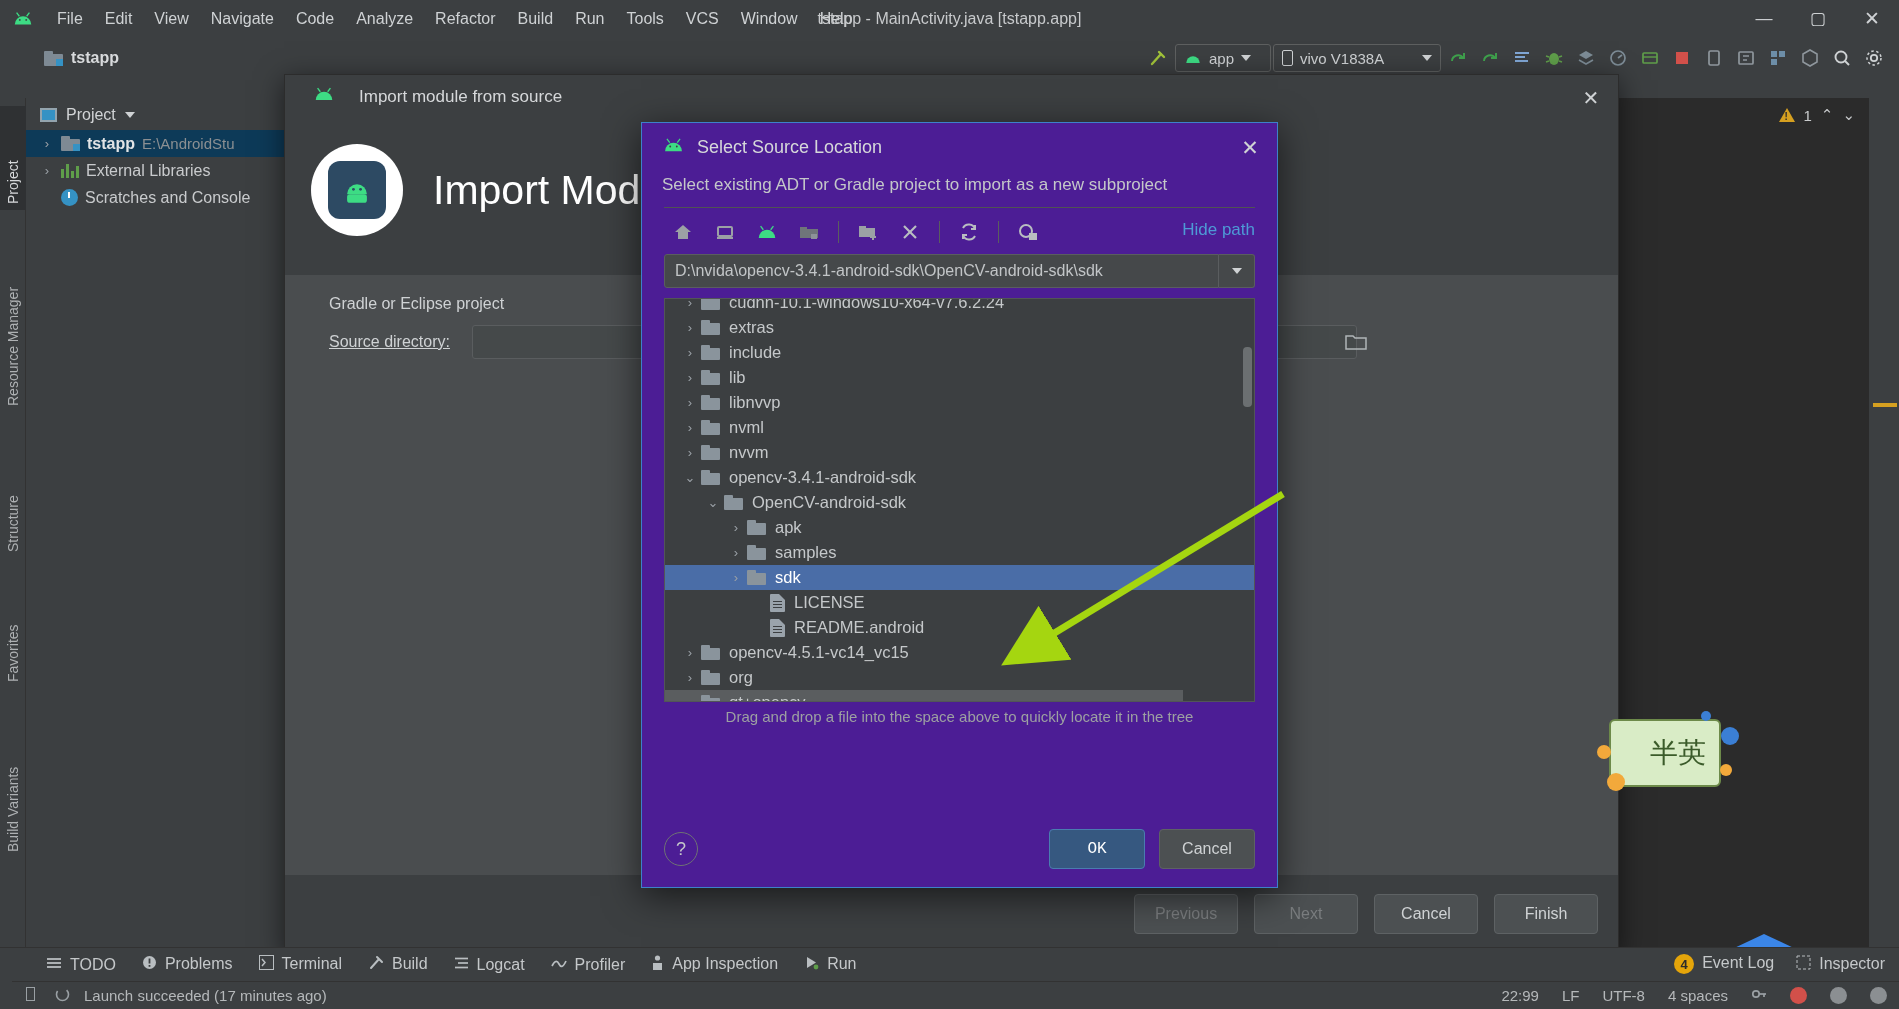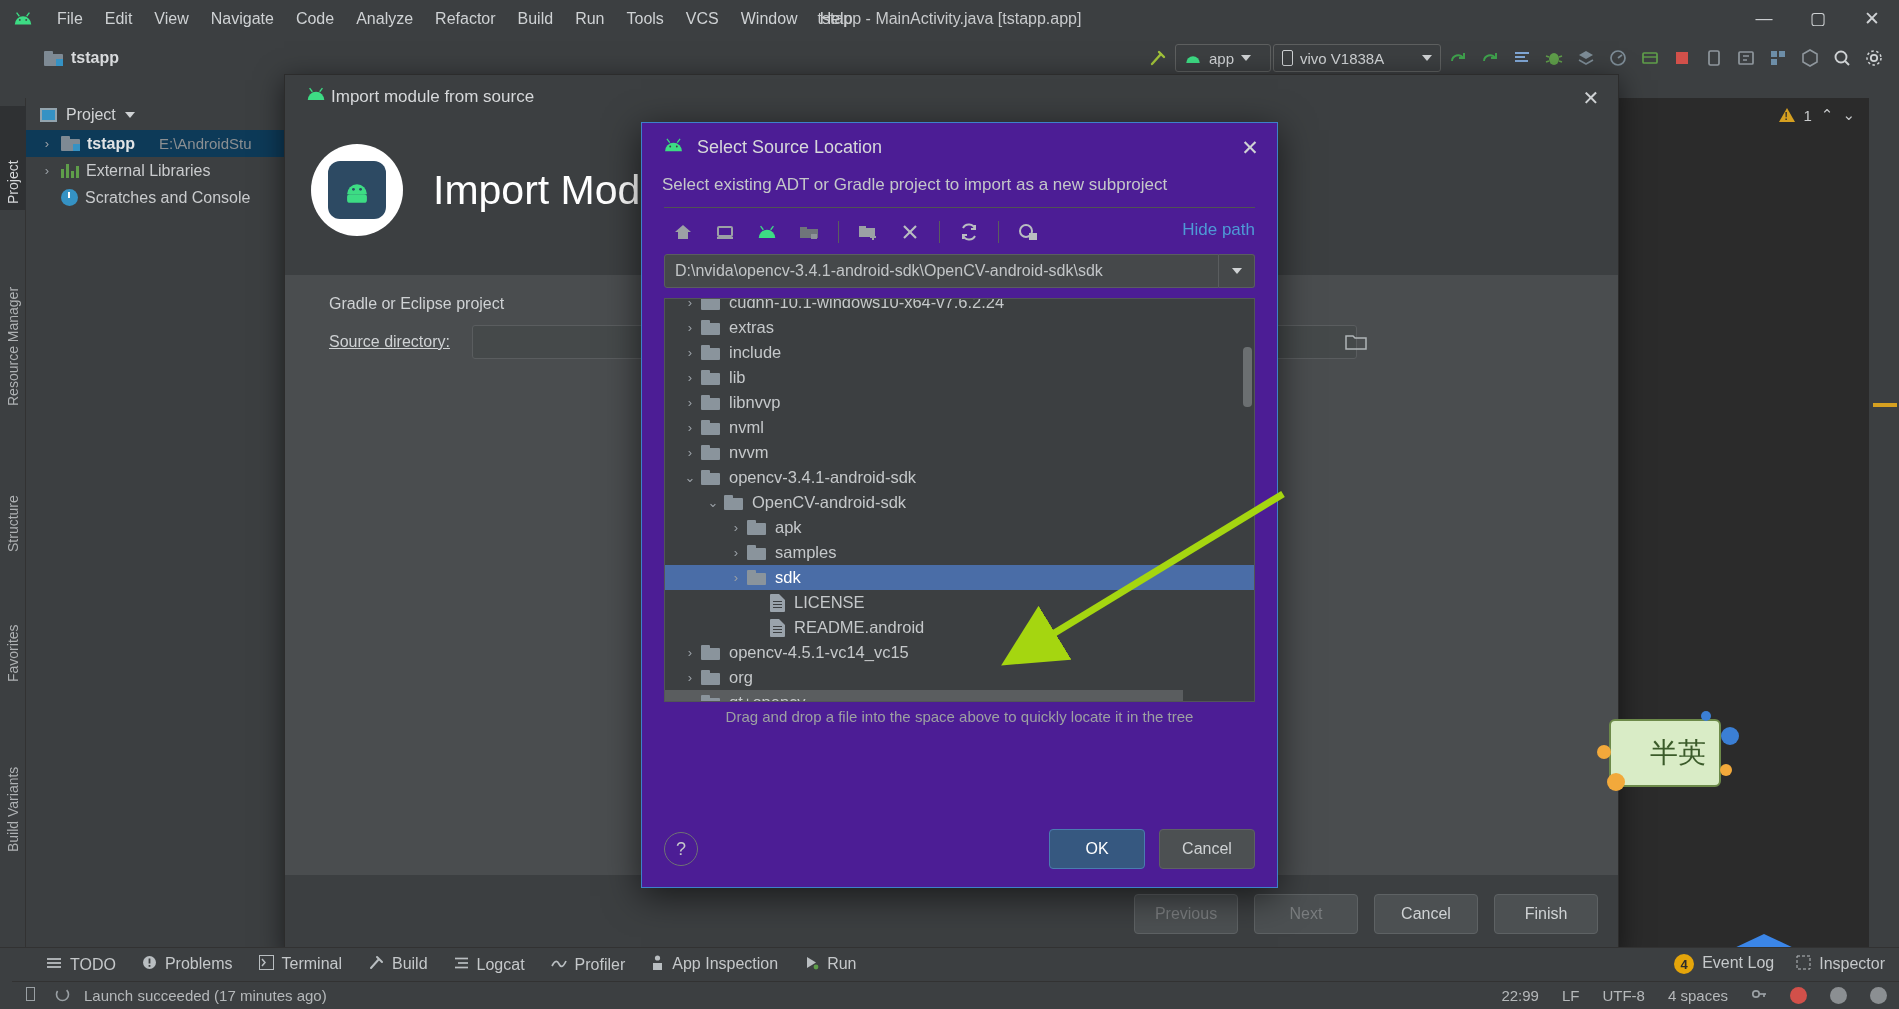--- a/index.html
+++ b/index.html
@@ -65,21 +65,21 @@
   
   .projpanel{
     position:absolute; left:26px; top:98px; width:540px; height:860px; background:#3c3f41;
   }
   .projhead{ display:flex; align-items:center; gap:9px; padding:8px 10px 6px 14px; }
   .projhead .sq{ width:17px;height:14px;border:2px solid #93a4ae;background:#3592c4;}
   .projhead .lbl{ font-size:16px;color:#d2d4d6;}
   .tree-row{ display:flex; align-items:center; gap:7px; height:27px; padding-left:14px; font-size:16px; color:#c9cbcd;}
   .tree-row.sel{ background:#0d3a58; }
   .arrow{ width:14px; color:#9aa0a6; font-size:13px; text-align:center;}
-  .sub{ color:#8b8f92; font-size:15px;margin-left:17px; }
+  .sub{ color:#8b8f92; font-size:15px; }
   .bars{ display:inline-flex; align-items:flex-end; gap:2px; height:15px;}
   .bars i{ display:block;width:3px;background:#5f9e4a;}
   .clock{ width:17px;height:17px;border-radius:50%;background:#3592c4;display:inline-block;position:relative;}
   .clock:after{content:"";position:absolute;left:7px;top:3px;width:2px;height:6px;background:#fff;}
 
   
   .editor{
     position:absolute; left:566px; top:98px; right:30px; height:860px; background:#2b2b2b;
   }
   .warnbar{ position:absolute; right:14px; top:8px; display:flex; align-items:center; gap:9px; color:#c9cbcd; font-size:15px;}
@@ -89,21 +89,21 @@
   .code .kw{ color:#bbb; }
   .code .st{ color:#6a8759;}
   .rightgutter{ position:absolute; right:0; top:98px; width:30px; height:860px; background:#3c3f41;}
   .gut-mark{ position:absolute; right:2px; width:24px;height:4px;}
 
   
   .wizard{
     position:absolute; left:284px; top:74px; width:1335px; height:880px;
     background:#3c3f41; border:1px solid #2c2c2c; box-shadow:0 6px 26px rgba(0,0,0,.55);
   }
-  .wiz-title{ display:flex; align-items:center; gap:4px; height:44px; padding-left:20px; color:#d6d8da; font-size:17px;}
+  .wiz-title{ display:flex; align-items:center; gap:24px; height:44px; padding-left:28px; color:#d6d8da; font-size:17px;}
   .wiz-close{ position:absolute; right:14px; top:10px; color:#cfd2d4; font-size:20px; width:26px;height:26px;
               display:flex;align-items:center;justify-content:center;}
   .wiz-hero{ display:flex; align-items:center; gap:30px; padding:22px 0 0 26px; height:120px;}
   .heroicon{ width:92px;height:92px;border-radius:50%;background:#fff;display:flex;align-items:center;justify-content:center;}
   .heroicon .inner{ width:58px;height:58px;border-radius:12px;background:#2d4a63;display:flex;align-items:center;justify-content:center;}
   .herotext{ font-size:41px; color:#ffffff; }
   .wiz-body{ position:absolute; left:0; top:200px; right:0; bottom:78px; background:#4a4d4f;}
   .wiz-field-lbl{ position:absolute; font-size:16px; color:#cfd2d4;}
   .wiz-input{
     position:absolute; height:34px; background:#45494a; border:1px solid #5a5d5f; border-radius:3px;
@@ -154,21 +154,21 @@
   .tfile:after{content:"";position:absolute;left:3px;top:7px;width:9px;height:1px;background:#3c3f41;
                box-shadow:0 3px 0 #3c3f41,0 6px 0 #3c3f41;}
   .tscroll{ position:absolute; right:2px; top:48px; width:9px; height:60px; background:#6b6f71; border-radius:4px;}
   .dlg-hint{ text-align:center; font-size:15px; color:#9da0a2; padding-top:6px;}
   .dlg-footer{ position:absolute; left:0; right:0; bottom:0; height:76px; display:flex; align-items:center; padding:0 22px;}
   .helpbtn{ width:34px;height:34px;border-radius:50%;border:1px solid #6e7274;color:#c5c8ca;
             display:flex;align-items:center;justify-content:center;font-size:18px;}
   .dlg-footer .spacer{flex:1}
   .dlg-btn{ min-width:96px;height:40px;border-radius:4px;display:flex;align-items:center;justify-content:center;
             font-size:16px; border:1px solid #5e6264; background:#4c5052; color:#cfd2d4; margin-left:14px;}
-  .dlg-btn.ok{ background:#365880; border-color:#4a7cb0; color:#ffffff;}
+  .dlg-btn.ok{ background:#365880; border-color:#4a7cb0; color:#ffffff;font-family:Liberation Mono, monospace;}
 
   
   .annot{ position:absolute; left:0; top:0; width:1899px; height:1009px; pointer-events:none;}
 
   
   .sticker{ position:absolute; left:1580px; top:706px; width:175px; height:95px; }
 
   
   .bottombar{
     position:absolute; left:0; bottom:28px; width:1899px; height:34px; background:#3c3f41;

